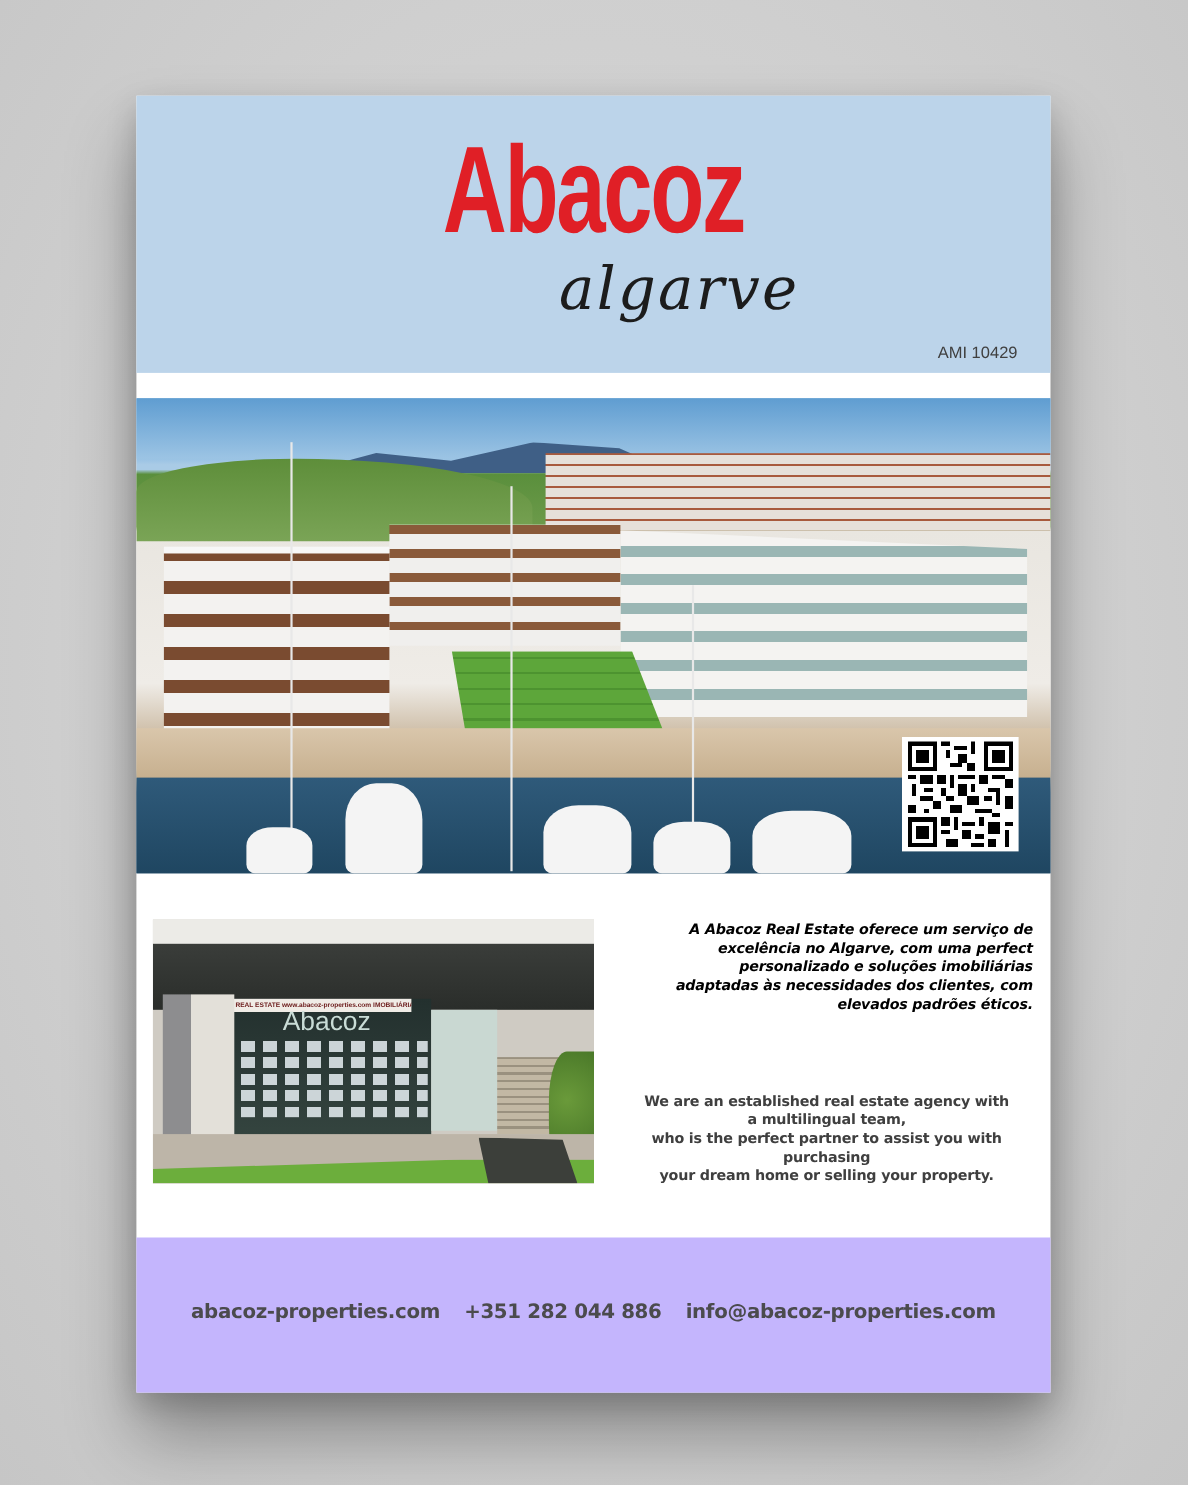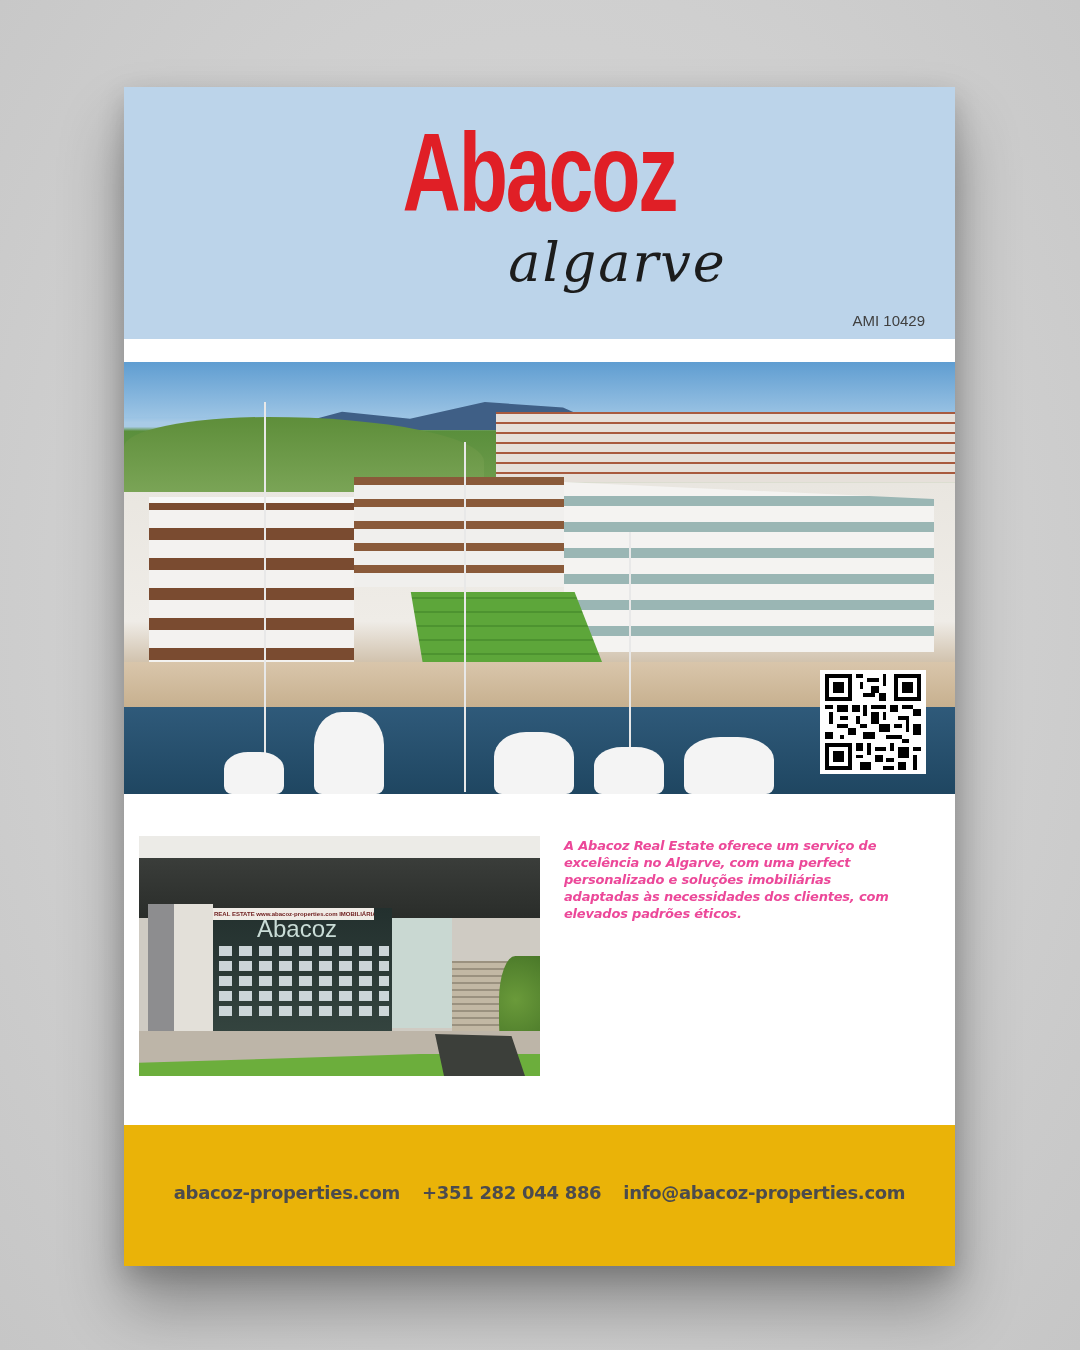--- a/index.html
+++ b/index.html
@@ -67,32 +67,32 @@
   .shop .awning { position:absolute; left:73px; top:72px; width:160px; height:12px; background:#f0ece6; font-size:6px; line-height:12px; color:#6b1a1a; font-weight:bold; white-space:nowrap; overflow:hidden; padding-left:2px; }
   .shop .logo-glass { position:absolute; left:118px; top:80px; font-size:24px; color:#c9dcd6; line-height:26px; }
   .shop .listings { position:absolute; left:80px; top:110px; width:170px; height:70px; background:repeating-linear-gradient(90deg, #e8f0f4 0 13px, transparent 13px 20px); opacity:0.85; mask: repeating-linear-gradient(0deg,#000 0 10px, transparent 10px 15px); -webkit-mask: repeating-linear-gradient(0deg,#000 0 10px, transparent 10px 15px); }
   .shop .stairs { position:absolute; left:313px; top:125px; width:60px; height:70px; background:repeating-linear-gradient(0deg,#c2b8a4 0 5px,#9a917f 5px 7px); }
   .shop .bush { position:absolute; left:360px; top:120px; width:41px; height:110px; background:radial-gradient(circle at 40% 40%, #6a9a3a, #3d6b22); border-radius:40% 0 0 40%; }
   .shop .pavement { position:absolute; left:0; top:195px; width:401px; height:35px; background:#bdb5a8; }
   .shop .grass { position:absolute; left:0; top:218px; width:401px; height:22px; background:#6cae3c; clip-path: polygon(0 40%, 70% 0, 100% 0, 100% 100%, 0 100%); }
   .shop .bench { position:absolute; left:296px; top:198px; width:90px; height:42px; background:#3c3f3a; clip-path: polygon(0 0, 85% 5%, 100% 100%, 10% 100%); }
   
   .pt-text {
-    position:absolute; left:440px; top:750px; width:375px; text-align:left;
-    color:#ec4899; font-style:italic; font-weight:bold; font-size:13px; line-height:17px;
+    position:absolute; left:440px; top:750px; width:375px; text-align:right;
+    color:#000000; font-style:italic; font-weight:bold; font-size:13px; line-height:17px;
     font-family: "DejaVu Sans", sans-serif; letter-spacing:-0.2px;
   }
   .en-text {
     position:absolute; left:440px; top:906px; width:375px; text-align:center;
     color:#3f3f3f; font-weight:bold; font-size:13px; line-height:17px;
     font-family: "DejaVu Sans", sans-serif; letter-spacing:-0.2px;
   }
   .en-text span, .pt-text span { display:block; }
   .footer {
-    position:absolute; left:0; top:1038px; width:831px; height:141px; background:#eab308;
+    position:absolute; left:0; top:1038px; width:831px; height:141px; background:#c4b5fd;
   }
   .contacts {
     position:absolute; left:0; top:57px; width:831px; text-align:center;
     color:#4b4b4d; font-weight:bold; font-size:18px; line-height:22px;
     font-family: "DejaVu Sans", sans-serif; white-space:nowrap; letter-spacing:-0.3px;
   }
   .contacts span { margin: 0 8px; }
 </style>
 </head>
 <body>
@@ -206,20 +206,27 @@
   </div>
 
   <div class="pt-text">
     <span>A Abacoz Real Estate oferece um serviço de</span>
     <span>excelência no Algarve, com uma perfect</span>
     <span>personalizado e soluções imobiliárias</span>
     <span>adaptadas às necessidades dos clientes, com</span>
     <span>elevados padrões éticos.</span>
   </div>
 
+  <div class="en-text">
+    <span>We are an established real estate agency with</span>
+    <span>a multilingual team,</span>
+    <span>who is the perfect partner to assist you with</span>
+    <span>purchasing</span>
+    <span>your dream home or selling your property.</span>
+  </div>
 
   <div class="footer">
     <div class="contacts">
       <span>abacoz-properties.com</span>
       <span>+351 282 044 886</span>
       <span>info@abacoz-properties.com</span>
     </div>
   </div>
 
 </div>

